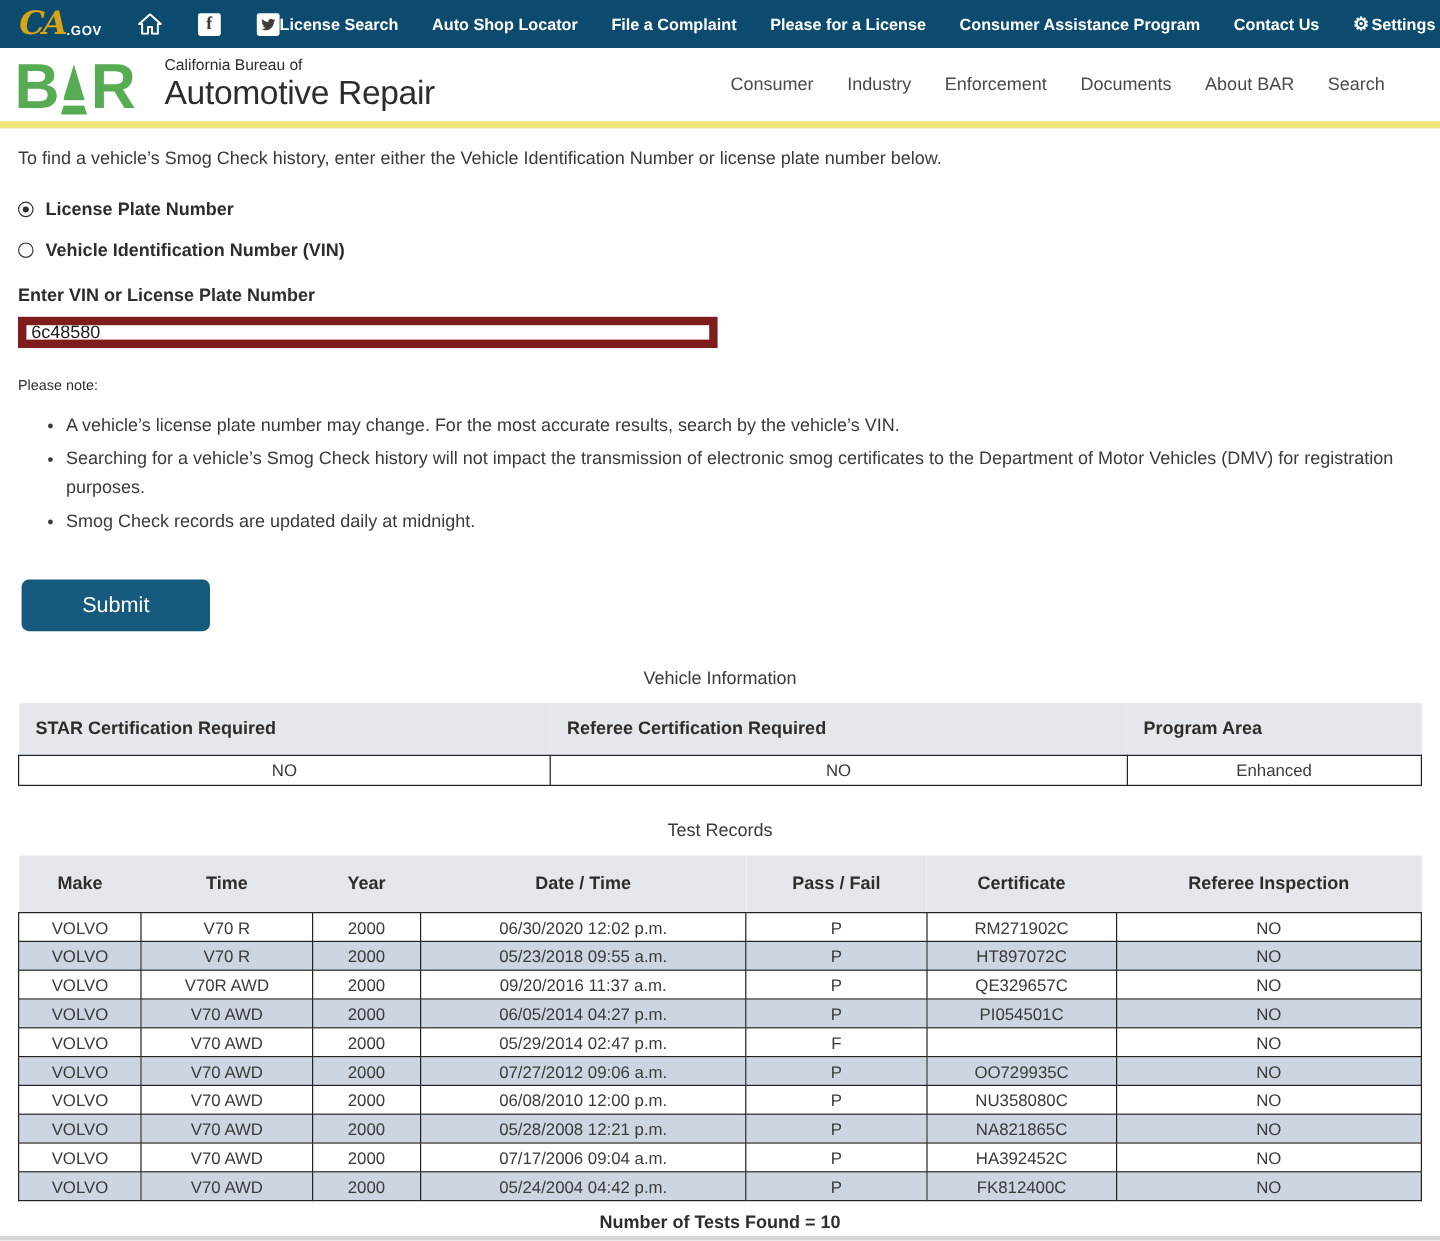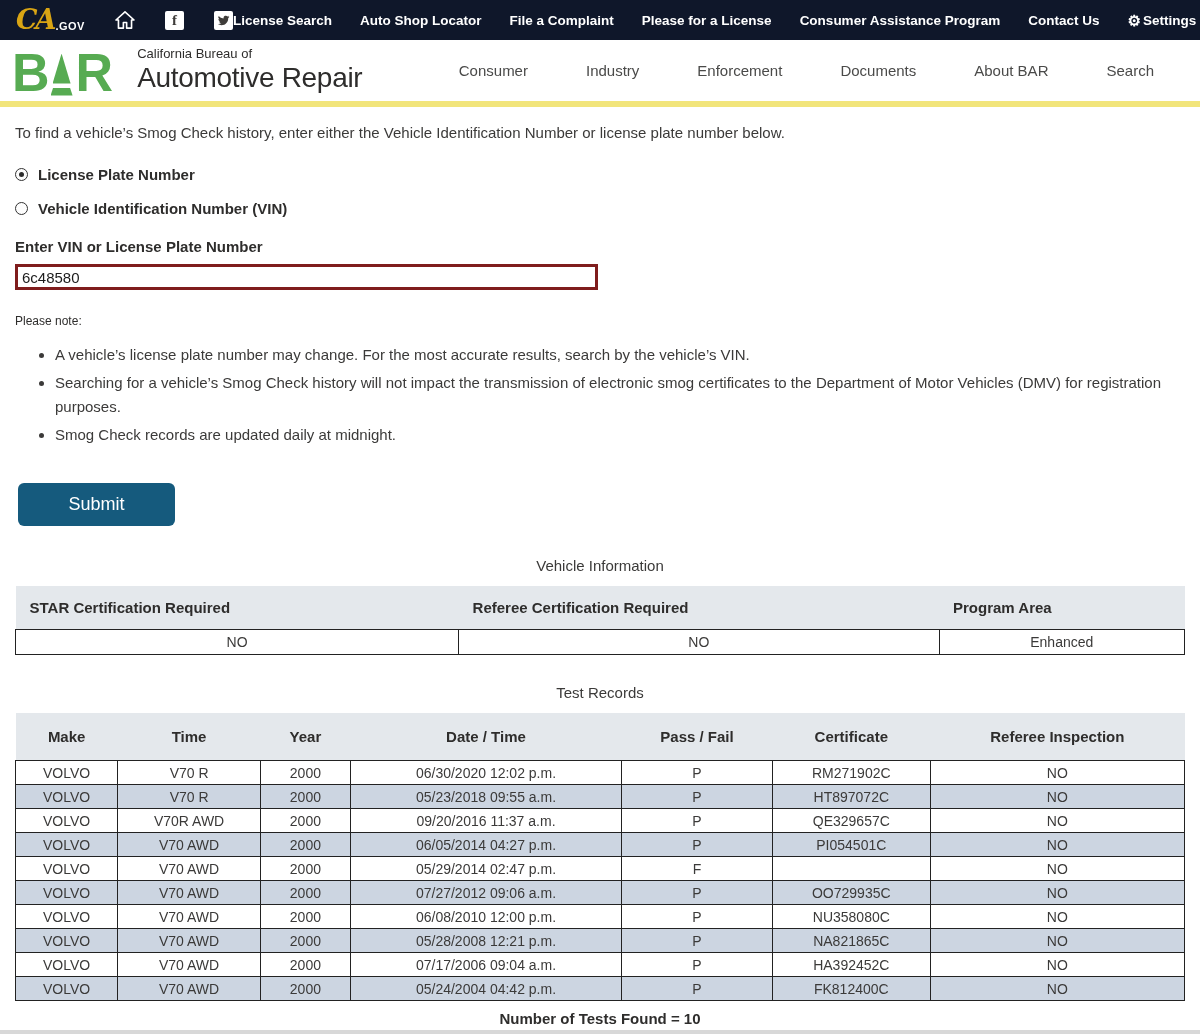--- a/index.html
+++ b/index.html
@@ -1,21 +1,21 @@
 <!DOCTYPE html>
 <html><head>
 <meta charset="utf-8">
 <style>
   * { margin:0; padding:0; box-sizing:border-box; }
   html,body { background:#e9e9e9; }
   body { font-family:"Liberation Sans", sans-serif; }
   .page { width:1200px; height:1034px; position:relative; overflow:hidden; background:#ffffff; margin:0 auto; }
 
   
-  .topbar { height:40px; background:#0f172a; display:flex; align-items:center; justify-content:space-between; padding:0 14px 0 16px; }
+  .topbar { height:40px; background:#0c4a6e; display:flex; align-items:center; justify-content:space-between; padding:0 14px 0 16px; }
   .topbar-left { display:flex; align-items:center; gap:30px; }
   .ca-logo { display:flex; align-items:flex-end; cursor:pointer; }
   .ca-script { font-family:"DejaVu Serif", serif; font-style:italic; font-weight:bold; font-size:27px; line-height:24px; color:#d9a514; letter-spacing:-2px; }
   .ca-gov { font-size:11px; font-weight:bold; color:#ffffff; margin-left:1px; letter-spacing:.5px; }
   .tb-icon { display:inline-flex; align-items:center; justify-content:center; cursor:pointer; }
   .home-svg { width:20px; height:18px; }
   .soc-sq { width:19px; height:19px; background:#ffffff; border-radius:2px; display:flex; align-items:center; justify-content:center; }
   .fb-f { color:#3e3c3a; font-weight:bold; font-size:15px; line-height:1; font-family:"Liberation Serif", serif; }
   .tw-svg { width:13px; height:13px; fill:#3e3c3a; }
   .topbar-nav { display:flex; align-items:center; gap:28px; }
@@ -27,33 +27,33 @@
   
   .site-header { height:67px; background:#ffffff; border-bottom:6px solid #f2e57b; display:flex; align-items:center; justify-content:space-between; padding:0 46px 0 12px; }
   .brand { display:flex; align-items:center; }
   .bar-logo { display:flex; align-items:flex-end; height:50px; margin-right:26px; cursor:pointer; }
   .bar-letter { color:#57ab52; font-size:52px; font-weight:900; line-height:46px; letter-spacing:-2px; transform:scaleY(1.02); }
   .bar-a { width:22px; height:46px; display:flex; flex-direction:column; align-items:center; justify-content:flex-end; margin:0 3px; }
   .bar-a-wedge { width:18px; height:30px; background:#57ab52; clip-path:polygon(50% 0%, 100% 100%, 0% 100%); }
   .bar-a-base { width:22px; height:8px; background:#57ab52; margin-top:4px; clip-path:polygon(12% 0, 88% 0, 100% 100%, 0% 100%); }
   .org-line1 { font-size:13px; color:#2e2d2c; line-height:1.1; }
   .org-line2 { font-size:28px; color:#2e2d2c; line-height:1.15; letter-spacing:-0.3px; }
-  .main-nav { display:flex; align-items:center; gap:58px; }
+  .main-nav { display:flex; align-items:center; gap:28px; }
   .main-nav-link { color:#4a4a49; font-size:15px; text-decoration:none; cursor:pointer; white-space:nowrap; }
 
   
   main { padding:0 15px; }
   .intro { font-size:15px; color:#3b3a39; margin-top:17px; }
   .radio-group { margin-top:25px; }
   .radio-row { display:flex; align-items:center; margin-bottom:17px; cursor:pointer; }
   .radio { width:13px; height:13px; border:1px solid #333; border-radius:50%; background:#fdfdfd; position:relative; flex:0 0 auto; }
   .radio.selected::after { content:""; position:absolute; left:3px; top:3px; width:5px; height:5px; background:#2c2c2c; border-radius:50%; }
   .radio-label { font-size:15px; font-weight:bold; color:#2e2d2c; margin-left:10px; }
   .input-label { font-size:15px; font-weight:bold; color:#2e2d2c; margin-top:21px; }
-  .vin-input { display:block; margin-top:9px; width:583px; height:26px; border:3px solid #7f1d1d; font-size:15px; color:#1c1c1c; padding:0 4px; font-family:"Liberation Sans", sans-serif; outline:none; }
+  .vin-input { display:block; margin-top:9px; width:583px; height:26px; border:7px solid #7f1d1d; font-size:15px; color:#1c1c1c; padding:0 4px; font-family:"Liberation Sans", sans-serif; outline:none; }
   .note-title { font-size:12px; font-weight:normal; color:#2e2d2c; margin-top:24px; }
   .notes-list { margin:15px 0 0 40px; max-width:1150px; }
   .note-item { font-size:15px; color:#3b3a39; line-height:1.55; margin-bottom:5px; }
   .submit-btn { display:block; margin-top:37px; margin-left:3px; width:157px; height:43px; background:#155a7d; color:#ffffff; font-size:18px; border:none; border-radius:6px; cursor:pointer; font-family:Liberation Sans, sans-serif; }
 
   
   .section-title { text-align:center; font-size:15px; color:#3b3a39; }
   .vi-title { margin-top:31px; }
   .tr-title { margin-top:29px; }
   table { width:100%; border-collapse:collapse; margin-top:12px; table-layout:fixed; }

